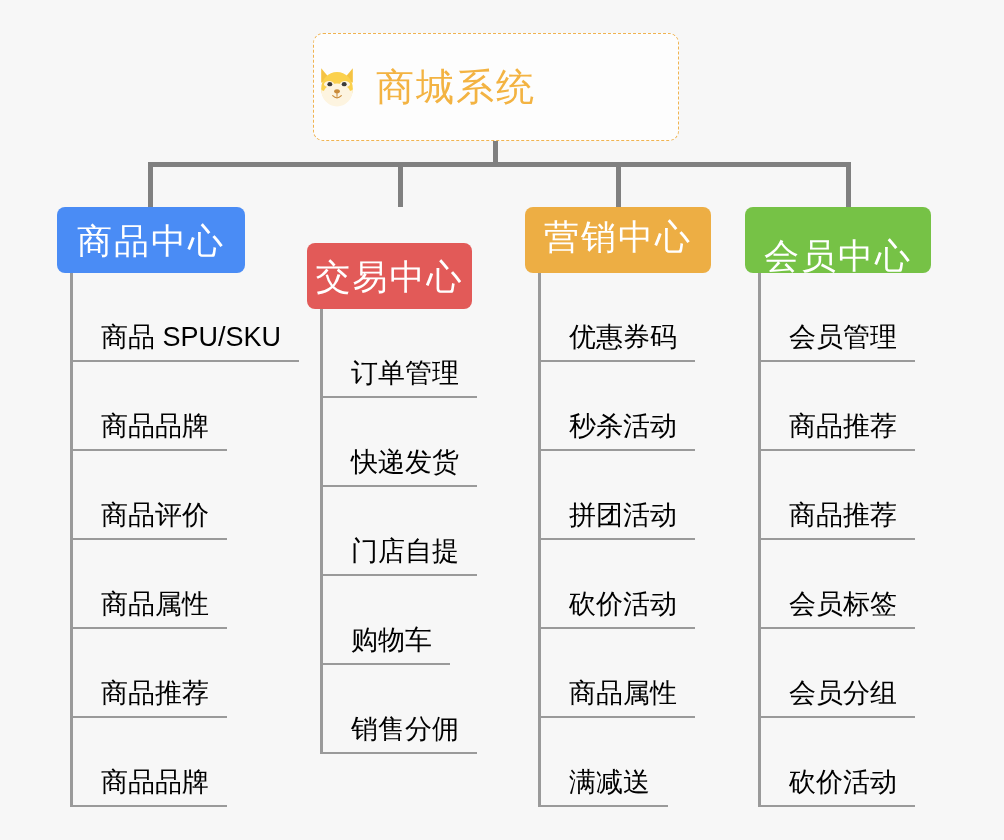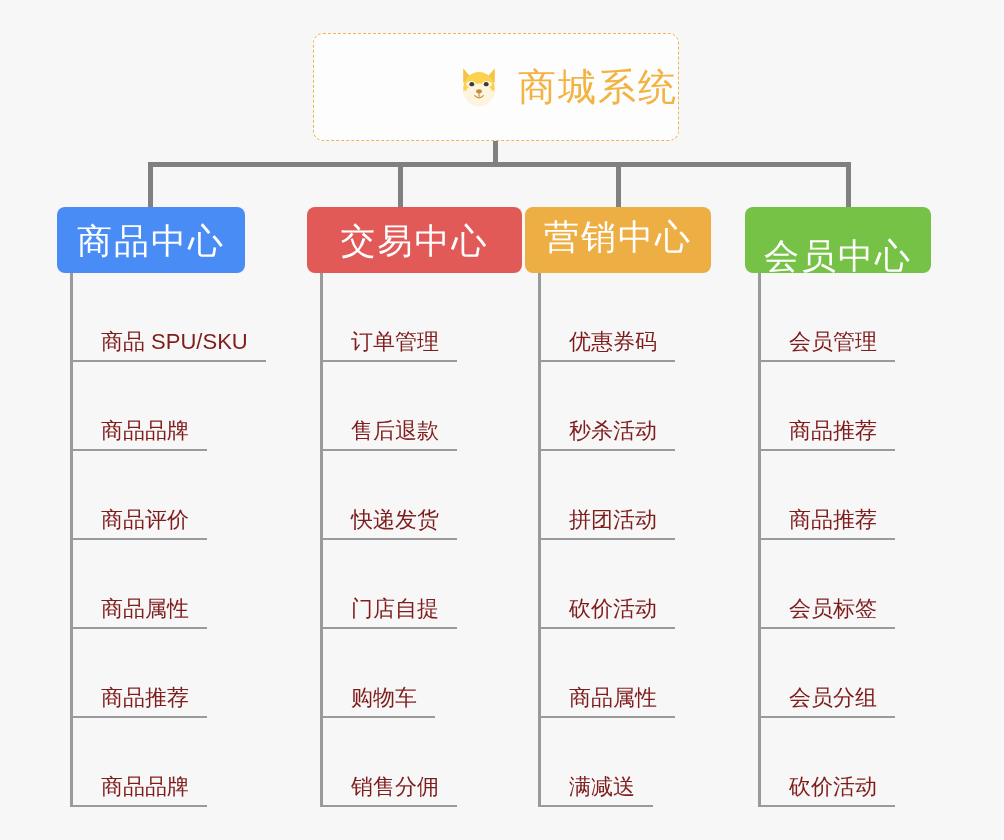--- a/index.html
+++ b/index.html
@@ -12,21 +12,21 @@
   #stage{position:relative;width:1004px;height:840px;}
 
   
   .root-node{
     position:absolute;
     left:313px;top:33px;width:366px;height:108px;
     background:#fdfdfd;
     border:1px dashed #f0b350;
     border-radius:10px;
     box-sizing:border-box;
-    display:flex;align-items:center;justify-content:flex-end;
+    display:flex;align-items:center;justify-content:flex-start;
     gap:16px;
   }
   .root-emoji{
     width:46px;height:46px;display:block;flex:0 0 auto;
   }
   .root-title{
     font-size:38px;
     color:#f3b342;
     letter-spacing:2px;
     line-height:1;
@@ -62,33 +62,33 @@
     box-sizing:border-box;
     display:flex;
     align-items:flex-end;
   }
   .leaf-underline{
     border-bottom:2px solid #9a9a9a;
     padding:0 18px 5px 28px;
     display:inline-block;
   }
   .leaf-text{
-    font-size:22px;
-    color:#7f1d1d;
+    font-size:27px;
+    color:#000000;
     line-height:1.25;
     white-space:nowrap;
   }
 
   
   .col-0{left:57px;}
   .col-1{left:307px;}
   .col-2{left:525px;}
   .col-3{left:745px;}
   .col-0 .cat-box{width:188px;}
-  .col-1 .cat-box{width:215px;}
+  .col-1 .cat-box{width:165px;margin-top:36px;}
   .col-2 .cat-box{width:186px;font-family:Liberation Mono, monospace;}
   .col-3 .cat-box{width:186px;align-items:flex-end;}
 </style>
 </head>
 <body style="background: rgb(247, 247, 247);">
 
 <div id="stage">
 
   <div class="root-node" style="border-color: rgb(240, 179, 80);">
     <svg class="root-emoji" viewBox="0 0 64 64">
@@ -143,23 +143,20 @@
 
   <div class="column col-1">
     <div class="cat-box" style="background: rgb(226, 90, 88);">
       <span class="cat-label">交易中心</span>
     </div>
     <div class="leaf-list">
       <div class="leaf-item">
           <span class="leaf-underline"><span class="leaf-text">订单管理</span></span>
         </div>
       <div class="leaf-item">
-          <span class="leaf-underline"><span class="leaf-text">售后退款</span></span>
-        </div>
-      <div class="leaf-item">
           <span class="leaf-underline"><span class="leaf-text">快递发货</span></span>
         </div>
       <div class="leaf-item">
           <span class="leaf-underline"><span class="leaf-text">门店自提</span></span>
         </div>
       <div class="leaf-item">
           <span class="leaf-underline"><span class="leaf-text">购物车</span></span>
         </div>
       <div class="leaf-item">
           <span class="leaf-underline"><span class="leaf-text">销售分佣</span></span>

